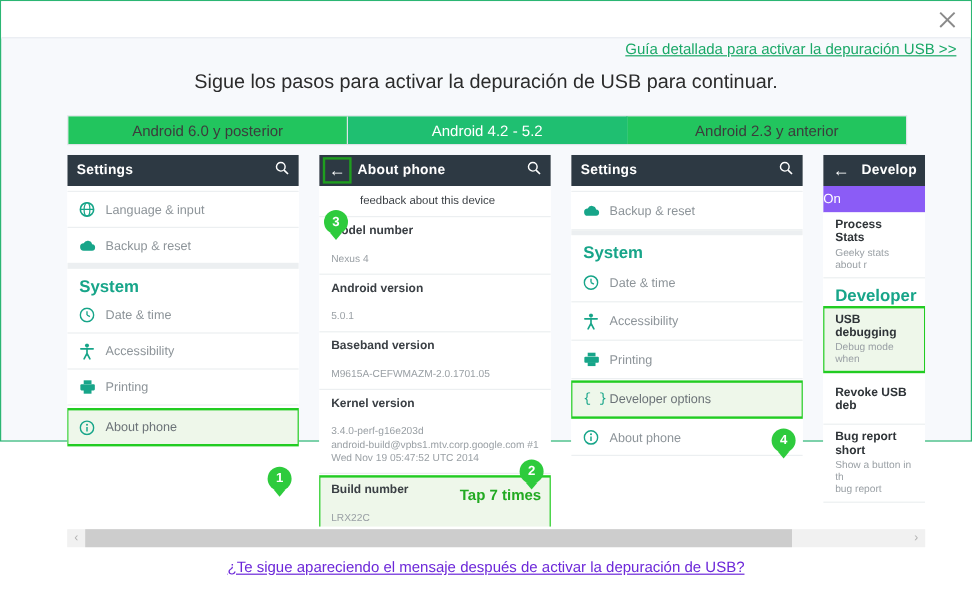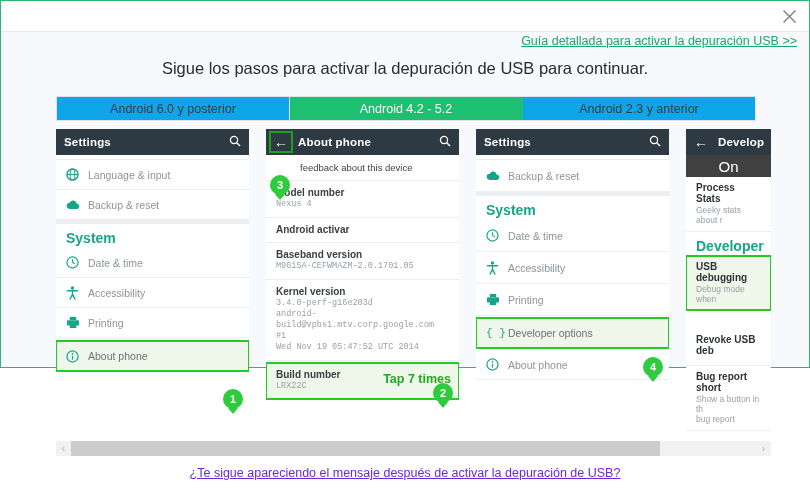--- a/index.html
+++ b/index.html
@@ -57,21 +57,21 @@
     display: flex;
     border: 1px solid #dfe3e8;
     background: #ffffff;
   }
   .tab {
     flex: 1 1 0;
     display: flex; align-items: center; justify-content: center;
     font-size: 12.5px;
     color: #3c3c3c;
     border-right: 1px solid #dfe3e8;
-    background: #0ea5e9;
+    background: #22c55e;
     cursor: pointer;
     white-space: nowrap;
   }
   .tab:last-child { border-right: none; }
   .tab.active {
     background: #1fbf71;
     color: #ffffff;
     border-right-color: #1fbf71;
   }
 
@@ -107,23 +107,23 @@
   }
   .ph-bar .backarrow {
     color: #ffffff; font-size: 14px; margin-right: 10px; line-height: 1;
   }
   .ph-bar .searchicon {
     position: absolute; right: 8px; top: 50%; transform: translateY(-50%);
     color: #ffffff;
   }
 
   .ph-subbar {
-    height: 22px; background: #404040;
-    display: flex; align-items: center; justify-content: center;
-    color: #ffffff; font-size: 15px;
+    height: 22px; background: #8b5cf6;
+    display: flex; align-items: center; 
+    color: #ffffff; font-size: 11px;
   }
 
   .ph-body { position: relative; background: #ffffff; height: 100%; }
 
   .row {
     position: relative;
     display: flex; align-items: center;
     border-bottom: 1px solid #eceff1;
     padding: 0 10px;
     min-height: 28px;
@@ -135,21 +135,21 @@
   }
   .row .lbl { font-size: 10.5px; color: #8d9499; }
   .sec-head {
     padding: 6px 10px 2px 10px;
     font-size: 14px; color: #17a589; font-weight: bold;
   }
   .thickdiv { height: 4px; background: #eceff1; border: none; }
 
   .kv { padding: 6px 10px 7px 10px; border-bottom: 1px solid #eceff1; }
   .kv .k { font-size: 10px; font-weight: bold; color: #3a3f44; }
-  .kv .v { font-size: 8.5px; color: #9aa0a5; line-height: 1.3; margin-top: 1px; font-family: Liberation Mono, monospace; }
+  .kv .v { font-size: 8.5px; color: #9aa0a5; line-height: 1.3; margin-top: 12px; }
 
   .kv2 { padding: 5px 10px 6px 10px; border-bottom: 1px solid #eceff1; }
   .kv2 .k { font-size: 10px; font-weight: bold; color: #2f3438; }
   .kv2 .v { font-size: 8.5px; color: #9aa0a5; margin-top: 1px; }
 
   
   .hl {
     background: #eef7ea;
     outline: 2px solid #22cc22;
     outline-offset: -1px;
@@ -341,21 +341,22 @@
       </div>
       <div class="ph-body">
         <div class="row" style="min-height:26px;padding-left:34px">
           <span class="lbl" style="color:#3a3f44;font-size:9.5px">feedback about this device</span>
         </div>
         <div class="kv">
           <div class="k">Model number</div>
           <div class="v">Nexus 4</div>
         </div>
         <div class="kv">
-          <div class="k">Android activar</div>
+          <div class="k">Android version</div>
+          <div class="v">5.0.1</div>
         </div>
         <div class="kv">
           <div class="k">Baseband version</div>
           <div class="v">M9615A-CEFWMAZM-2.0.1701.05</div>
         </div>
         <div class="kv">
           <div class="k">Kernel version</div>
           <div class="v" style="white-space:pre-line">3.4.0-perf-g16e203d
 android-build@vpbs1.mtv.corp.google.com #1
 Wed Nov 19 05:47:52 UTC 2014</div>
@@ -454,21 +455,21 @@
       <div class="ph-body">
         <div class="kv2">
           <div class="k">Process Stats</div>
           <div class="v">Geeky stats about r</div>
         </div>
         <div class="sec-head">Developer</div>
         <div class="kv2 hl">
           <div class="k">USB debugging</div>
           <div class="v">Debug mode when</div>
         </div>
-        <div class="kv2" style="padding-top:24px;padding-bottom:9px">
+        <div class="kv2" style="padding-top:12px;padding-bottom:9px">
           <div class="k">Revoke USB deb</div>
         </div>
         <div class="kv2">
           <div class="k">Bug report short</div>
           <div class="v" style="white-space:pre-line">Show a button in th
 bug report</div>
         </div>
 
       </div>
     </div>

